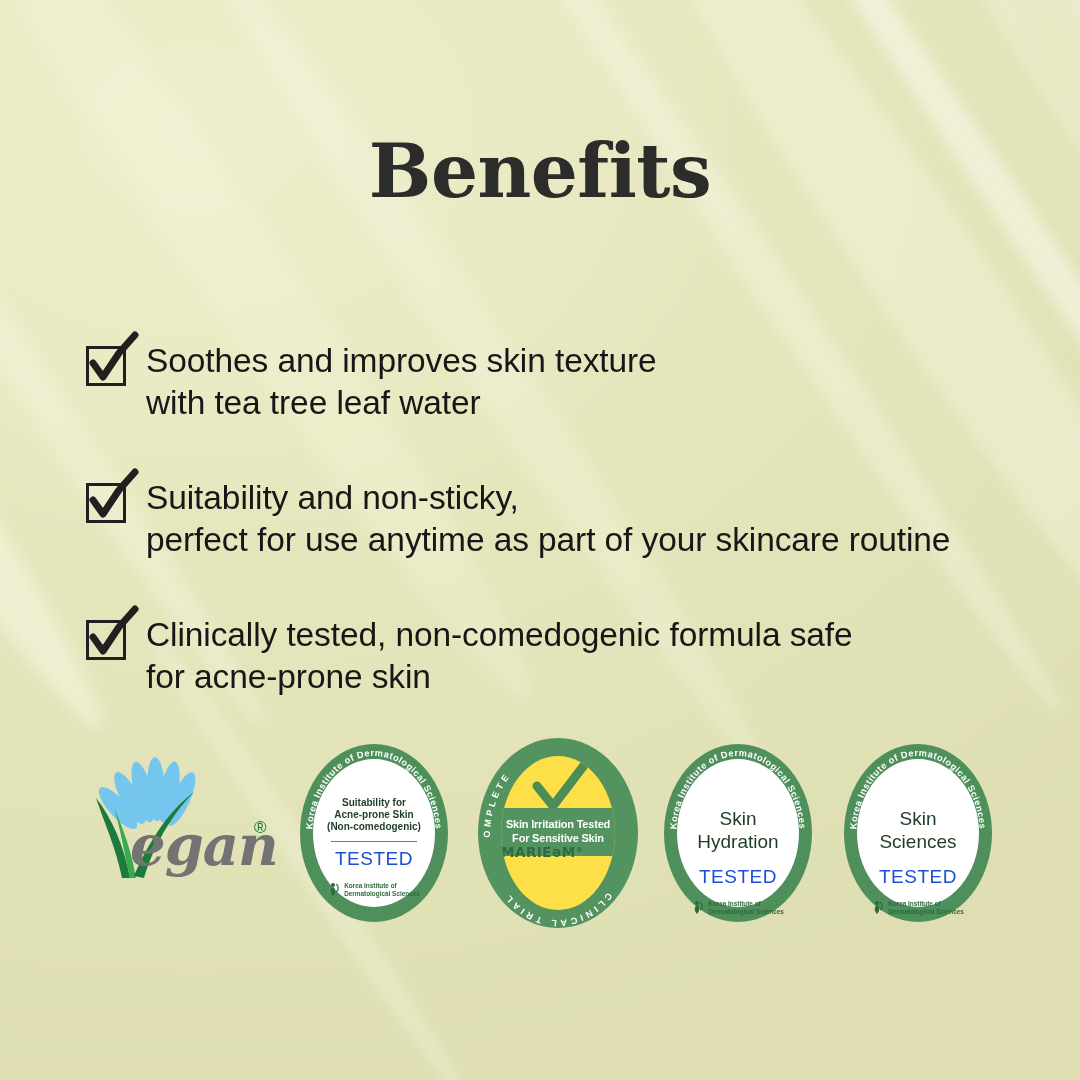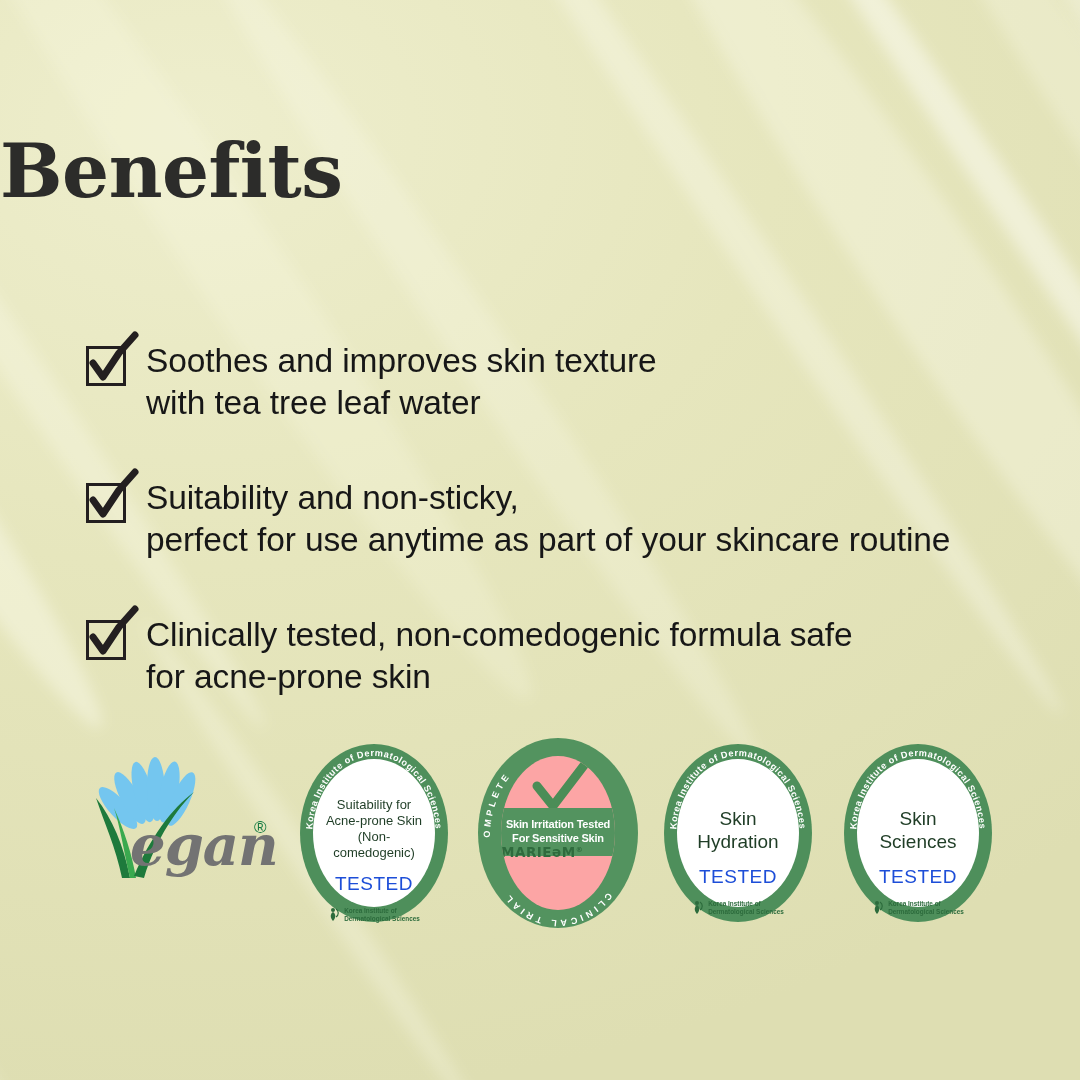--- a/index.html
+++ b/index.html
@@ -13,21 +13,21 @@
   
   .bg-base{position:absolute;inset:0;
     background:
       radial-gradient(120% 90% at 18% 12%, #eeeecd 0%, #e6e6bd 45%, #dedeb2 100%);
   }
   .bg-streaks{position:absolute;inset:-20%;}
   .streak{position:absolute;border-radius:50%;filter:blur(7px);transform:rotate(-34deg);}
 
   
   .title{
-    position:absolute;left:0;right:0;top:128px;text-align:left;
+    position:absolute;left:0;right:0;top:128px;text-align:center;
     font-family:"DejaVu Serif","Liberation Serif",serif;
     font-weight:700;font-size:74px;letter-spacing:-0.5px;color:#2c2c2a;
   }
 
   
   .benefits{position:absolute;left:86px;top:292px;width:940px;margin-top:48px;}
   .benefit{display:flex;align-items:flex-start;margin-bottom:54px;}
   .cbox{position:relative;width:38px;height:38px;flex:0 0 38px;margin-top:6px;}
   .cbox .sq{position:absolute;left:0;top:0;width:34px;height:34px;border:3px solid #231f20;background:transparent;}
   .cbox svg{position:absolute;left:-1px;top:-9px;overflow:visible;}
@@ -46,34 +46,34 @@
   }
   .vegan .reg{position:absolute;left:176px;top:62px;font-size:17px;color:#137a41;font-family:"Liberation Sans",sans-serif;}
 
   
   .badge{position:absolute;top:6px;width:148px;height:178px;}
   .kids-outer{position:absolute;inset:0;border-radius:50%;background:#4e8f5b;}
   .kids-inner{position:absolute;left:13px;top:15px;right:13px;bottom:15px;border-radius:50%;background:#ffffff;}
   .kids-body{position:absolute;left:13px;top:15px;right:13px;bottom:15px;
              display:flex;flex-direction:column;align-items:center;justify-content:flex-start;
              padding-top:38px;box-sizing:border-box;}
-  .kids-main{font-size:13px;line-height:1.22;color:#1f3d26;text-align:center;padding:0 6px;font-weight:400;}
+  .kids-main{font-size:10px;line-height:1.22;color:#1f3d26;text-align:center;padding:0 6px;font-weight:700;}
   .kids-main.big{font-size:19px;font-weight:400;padding-top:10px;}
   .kids-rule{width:86px;height:1px;background:#4e8f5b;margin:7px 0 6px;}
   .kids-tested{font-size:19px;color:#1d4ed8;letter-spacing:0.5px;}
   .kids-foot{display:flex;align-items:center;gap:4px;margin-top:12px;}
   .kids-foot .mark{width:12px;height:16px;position:relative;}
   .kids-foot .txt{font-size:6.4px;line-height:1.25;color:#2c6b3c;font-weight:700;text-align:left;}
   .arc-text{position:absolute;left:0;top:0;width:148px;height:178px;pointer-events:none;}
   .arc-text text{font-family:"Liberation Sans",sans-serif;fill:#ffffff;font-size:9.2px;letter-spacing:0.55px;font-weight:600;}
 
   
   .marie{position:absolute;top:0;width:160px;height:190px;}
   .m-outer{position:absolute;inset:0;border-radius:50%;background:#53935f;}
-  .m-inner{position:absolute;left:23px;top:18px;right:23px;bottom:18px;border-radius:50%;background:#fca5a5;overflow:hidden;}
+  .m-inner{position:absolute;left:23px;top:18px;right:23px;bottom:18px;border-radius:50%;background:#fde047;overflow:hidden;}
   .m-band{position:absolute;left:0;right:0;top:52px;height:48px;background:#53935f;display:flex;flex-direction:column;
           align-items:center;justify-content:center;}
   .m-band .t{font-size:11px;font-weight:700;color:#fff;line-height:1.25;text-align:center;letter-spacing:-0.2px;}
   .m-check{position:absolute;left:30px;top:6px;}
   .m-logo{position:absolute;left:0;right:0;top:88px;text-align:left;
           font-size:13.5px;font-weight:700;color:#2f6b3d;letter-spacing:0.5px;font-family:"DejaVu Sans",sans-serif;}
   .m-logo sup{font-size:7px;}
   .m-arc{position:absolute;left:0;top:0;width:160px;height:190px;}
   .m-arc text{font-family:"Liberation Sans",sans-serif;fill:#ffffff;font-size:9px;letter-spacing:3.4px;font-weight:600;}
 </style>

